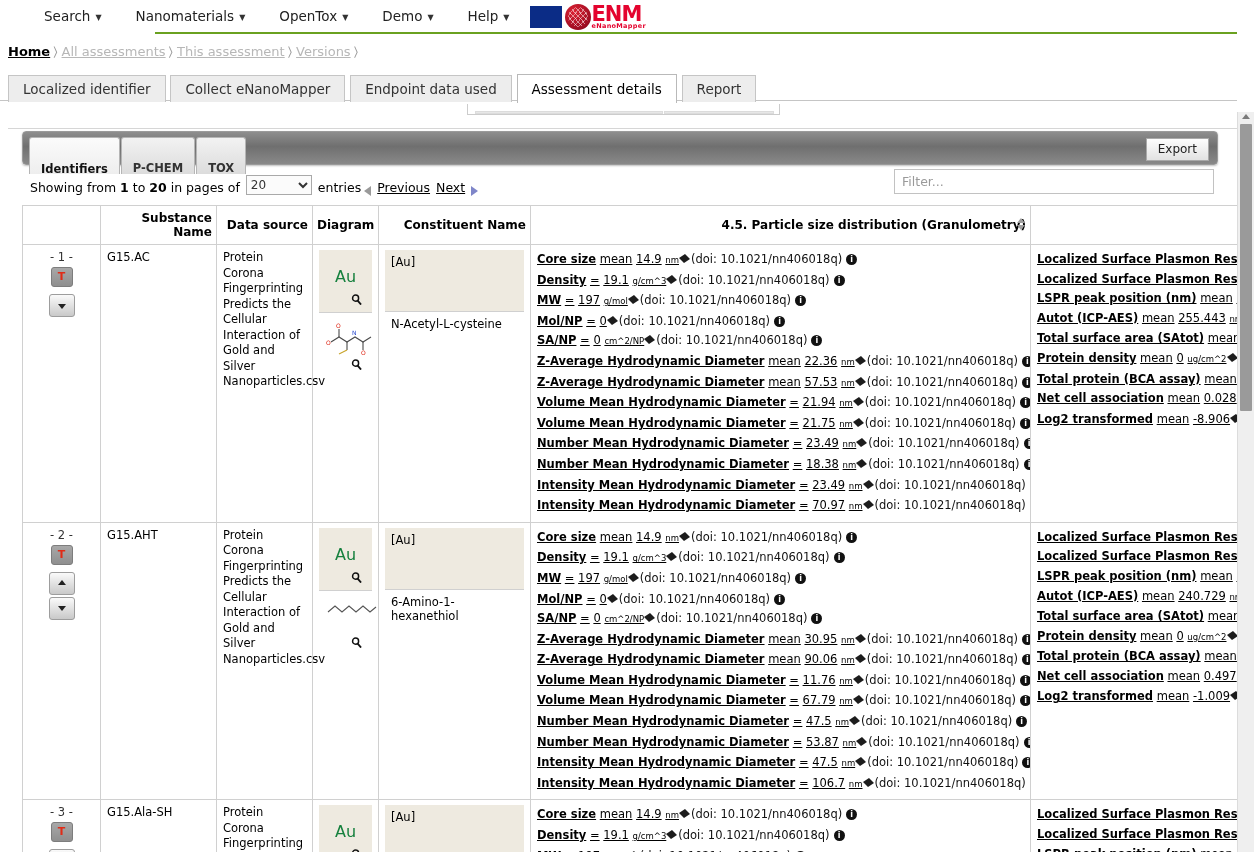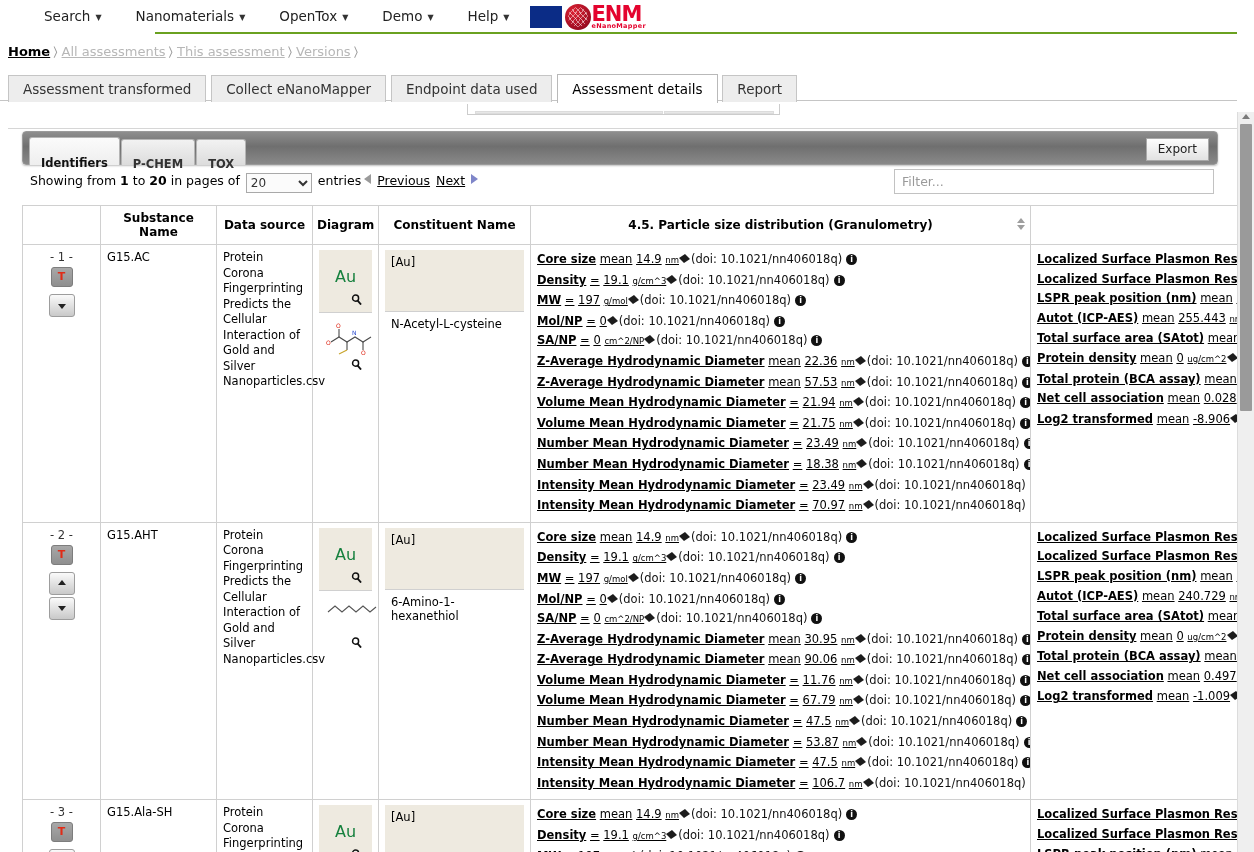--- a/index.html
+++ b/index.html
@@ -161,21 +161,21 @@
     border:1px solid #9a9a9a;
     border-radius:4px;
     box-shadow:0 1px 2px rgba(0,0,0,.25);
   }
   #inner-tabs {
     position:absolute; left:6px; top:5px;
     display:flex; align-items:flex-end;
   }
   .itab {
     height:26px; line-height:25px;
-    padding:12px 11px;
+    padding:18px 11px;
     font-size:11.5px; font-weight:bold;
     color:#333;
     background:linear-gradient(to bottom,#f2f2f2,#dcdcdc);
     border:1px solid #b5b5b5;
     border-bottom:none;
     border-radius:3px 3px 0 0;
     margin-right:1px;
     cursor:pointer;
   }
   .itab.active {
@@ -192,21 +192,21 @@
     border:1px solid #a9a9a9;
     border-radius:0;
     cursor:pointer;
     color:#222;
   }
 
   
   #paging {
     position:absolute; left:22px; top:44px;
     font-size:12.5px;
-    display:flex; align-items:flex-start;
+    display:flex; align-items:flex-end;
     height:22px;
   }
   #paging b { font-weight:bold; }
   #page-size {
     margin:0 6px;
     width:66px; height:20px;
     font-size:12px;
     font-family:"DejaVu Sans", sans-serif;
     border:1px solid #a9a9a9;
     background:#fbfbfb;
@@ -246,21 +246,21 @@
     table-layout:fixed;
     width:1320px;
     font-size:11.5px;
   }
   #grid th {
     background:#fff;
     border:1px solid #d0d0d0;
     font-weight:bold;
     font-size:12px;
     padding:5px 4px;
-    text-align:center;
+    text-align:right;
     vertical-align:middle;
     height:26px;
     position:relative;
     margin-top:8px;
   }
   #grid td {
     border:1px solid #d0d0d0;
     vertical-align:top;
     padding:5px 6px;
     background:#fff;
@@ -418,21 +418,21 @@
   <div id="nav-underline"></div>
   <div id="nav-underline-left"></div>
 </div>
 
 <div id="breadcrumb">
   <a class="bc-active">Home</a><span class="bc-sep">〉</span><a class="bc-dim">All assessments</a><span class="bc-sep">〉</span><a class="bc-dim">This assessment</a><span class="bc-sep">〉</span><a class="bc-dim">Versions</a><span class="bc-sep">〉</span>
 </div>
 
 <div id="outer-tabs">
   <div id="outer-tabs-baseline"></div>
-  <div class="otab">Assessment transformed</div>
+  <div class="otab">Localized identifier</div>
   <div class="otab">Collect eNanoMapper</div>
   <div class="otab">Endpoint data used</div>
   <div class="otab active">Assessment details</div>
   <div class="otab">Report</div>
 </div>
 
 <div id="partial-strip">
   <div class="seg" style="left:7px;width:188px;"></div>
   <div class="seg" style="left:196px;width:110px;"></div>
 </div>

